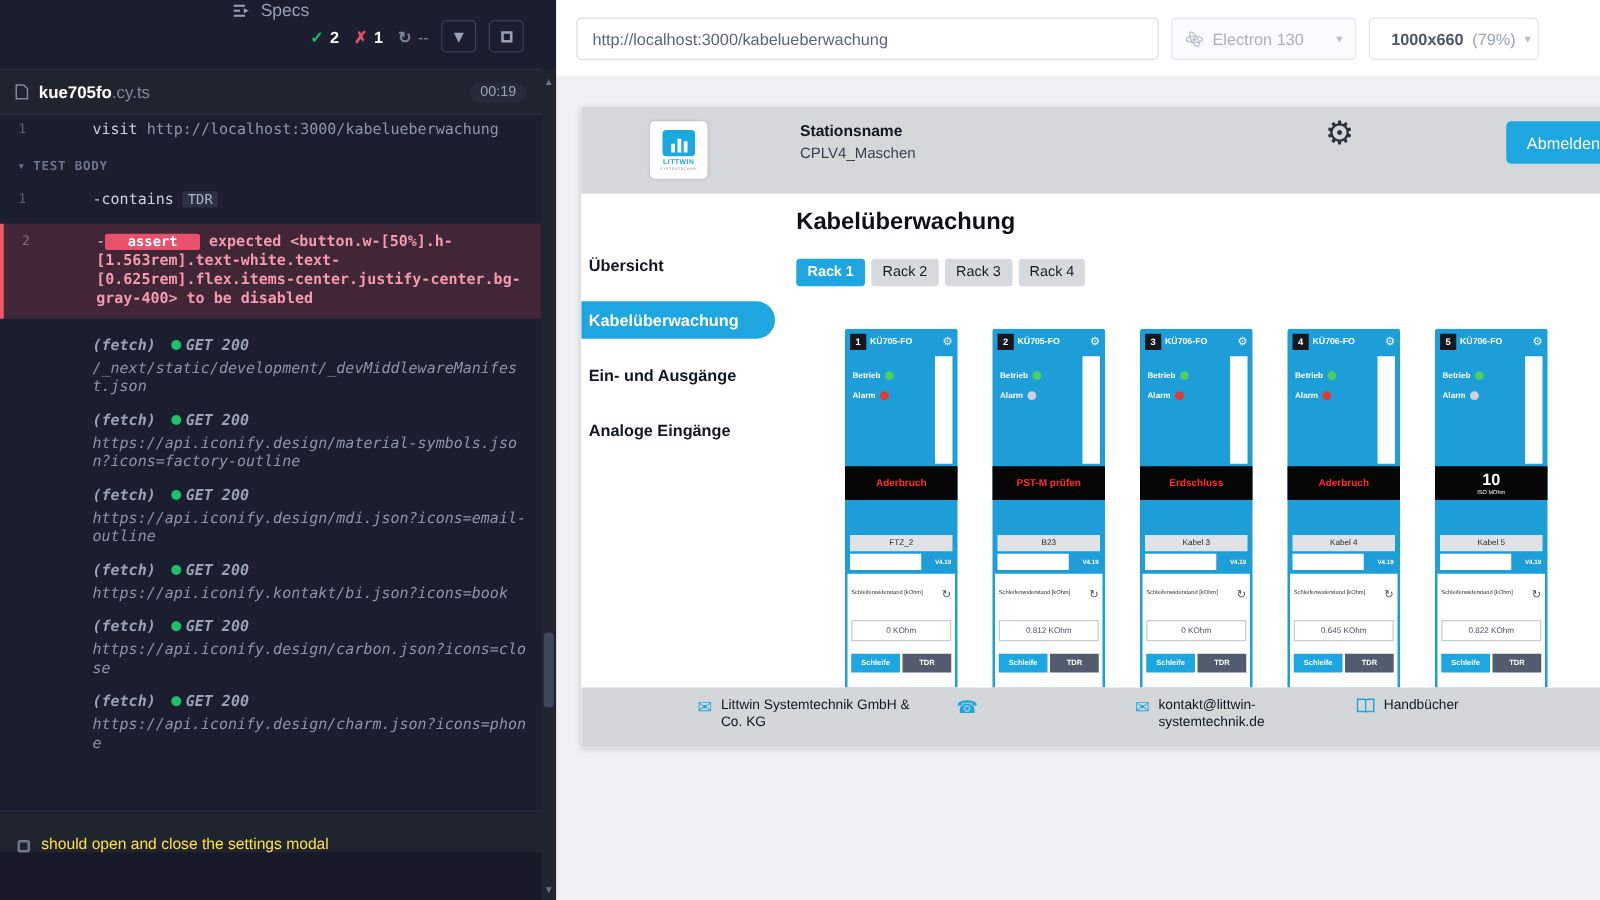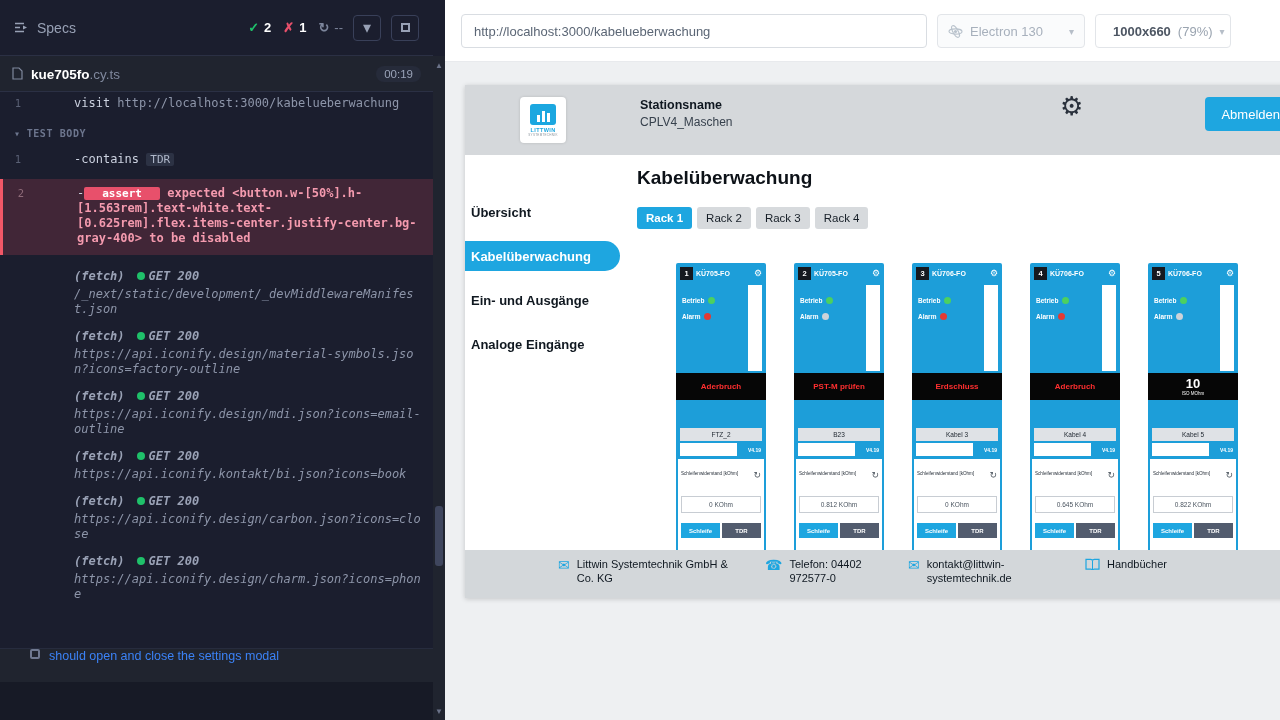--- a/index.html
+++ b/index.html
@@ -2,21 +2,21 @@
 <html><head>
 <meta charset="utf-8">
 <style>
   * { margin:0; padding:0; box-sizing:border-box; }
   html,body { width:1280px; height:720px; overflow:hidden; background:#eef0f2;
               font-family:"Liberation Sans", sans-serif; }
 
   
   .cy-panel { position:absolute; left:0; top:0; width:445px; height:720px; background:#1b1e2e; }
   .cy-header { position:absolute; left:0; top:0; right:12px; height:56px;
-               border-bottom:1px solid #2b3044; display:flex; align-items:center; padding:0 14px; }
+               border-bottom:1px solid #2b3044; display:flex; align-items:center; padding:0 14px;flex-direction:column; }
   .specs-btn { display:flex; align-items:center; gap:8px; color:#98a1b5; font-size:14px; cursor:pointer; }
   .cy-stats { margin-left:auto; display:flex; align-items:center; }
   .stat { display:flex; align-items:center; gap:5px; margin-left:12px; font-size:13px; font-weight:bold; color:#fff; }
   .stat .glyph { font-size:13px; }
   .g-pass { color:#1fc06a; } .g-fail { color:#e8506b; } .g-pend { color:#7c859b; }
   .pend-count { color:#7c859b; font-weight:normal; }
   .hdr-btn { width:28px; height:26px; border:1px solid #394059; border-radius:4px;
              display:flex; align-items:center; justify-content:center; color:#98a1b5; margin-left:10px; cursor:pointer; }
   .stop-sq { width:9px; height:9px; border:2px solid #98a1b5; }
 
@@ -42,22 +42,22 @@
   .cmd-row.failed .lognum { color:#8f6b79; }
   .assert-chip { background:#e8506b; color:#fff; font-weight:bold; padding:0 18px; border-radius:2px; font-size:11px; }
   .assert-msg { color:#f49aae; font-weight:bold; }
   .fetch-row { display:flex; padding:6px 8px 6px 0; font-style:italic; }
   .fetch-tag { color:#9aa2b6; font-weight:bold; }
   .dot-ok { display:inline-block; width:8px; height:8px; border-radius:50%; background:#1fc06a; margin:0 4px 0 12px; }
   .fetch-status { color:#9aa2b6; font-weight:bold; }
   .fetch-url { color:#8d95a9; word-break:break-all; margin-top:3px; }
 
   .cy-bottom { position:absolute; left:0; right:12px; bottom:0; height:72px; background:#171a26; }
-  .next-test { display:flex; align-items:flex-start; gap:9px; height:34px; padding:0 30px;
-               background:#20242f; border-top:1px solid #272c3e; color:#3b82f6; font-size:12.5px; }
+  .next-test { display:flex; align-items:flex-end; gap:9px; height:34px; padding:0 14px;
+               background:#20242f; border-top:1px solid #272c3e; color:#fde047; font-size:12.5px; }
   .test-sq { width:10px; height:10px; border:2px solid #6f7890; border-radius:2px; flex:none; }
 
   .cy-scroll { position:absolute; right:0; top:56px; bottom:0; width:12px; background:#20242f; }
   .scroll-arrow { position:absolute; left:0; width:12px; height:14px; color:#6a7288; font-size:8px;
                   display:flex; align-items:center; justify-content:center; cursor:pointer; }
   .scroll-thumb { position:absolute; left:2px; width:8px; top:450px; height:60px; background:#3f465e; border-radius:3px; cursor:pointer; }
 
   
   .toolbar { position:absolute; left:445px; top:0; width:835px; height:62px; background:#fff;
              border-bottom:1px solid #e8eaed; }
@@ -549,21 +549,20 @@
       </div>
     </div>
 
     <div class="app-footer">
       <div class="foot-item fi-company">
         <span class="foot-icon">✉</span>
         <span class="ftext">Littwin Systemtechnik GmbH &amp; Co. KG</span>
       </div>
       <div class="foot-item fi-phone">
         <span class="foot-icon">☎</span>
-        <span class="ftext">Telefon: 04402 972577-0</span>
       </div>
       <div class="foot-item fi-email">
         <span class="foot-icon">✉</span>
         <span class="ftext">kontakt@littwin-systemtechnik.de</span>
       </div>
       <div class="foot-item">
         <svg class="book-svg" viewBox="0 0 16 14">
           <path d="M1 1.5h5c1.1 0 2 .6 2 1.5 0-.9.9-1.5 2-1.5h5v10.5h-5c-1.1 0-2 .6-2 1 0-.4-.9-1-2-1H1z" fill="none" stroke="#1ea6e0" stroke-width="1.3"></path>
           <line x1="8" y1="3" x2="8" y2="12.5" stroke="#1ea6e0" stroke-width="1.1"></line>
         </svg>

